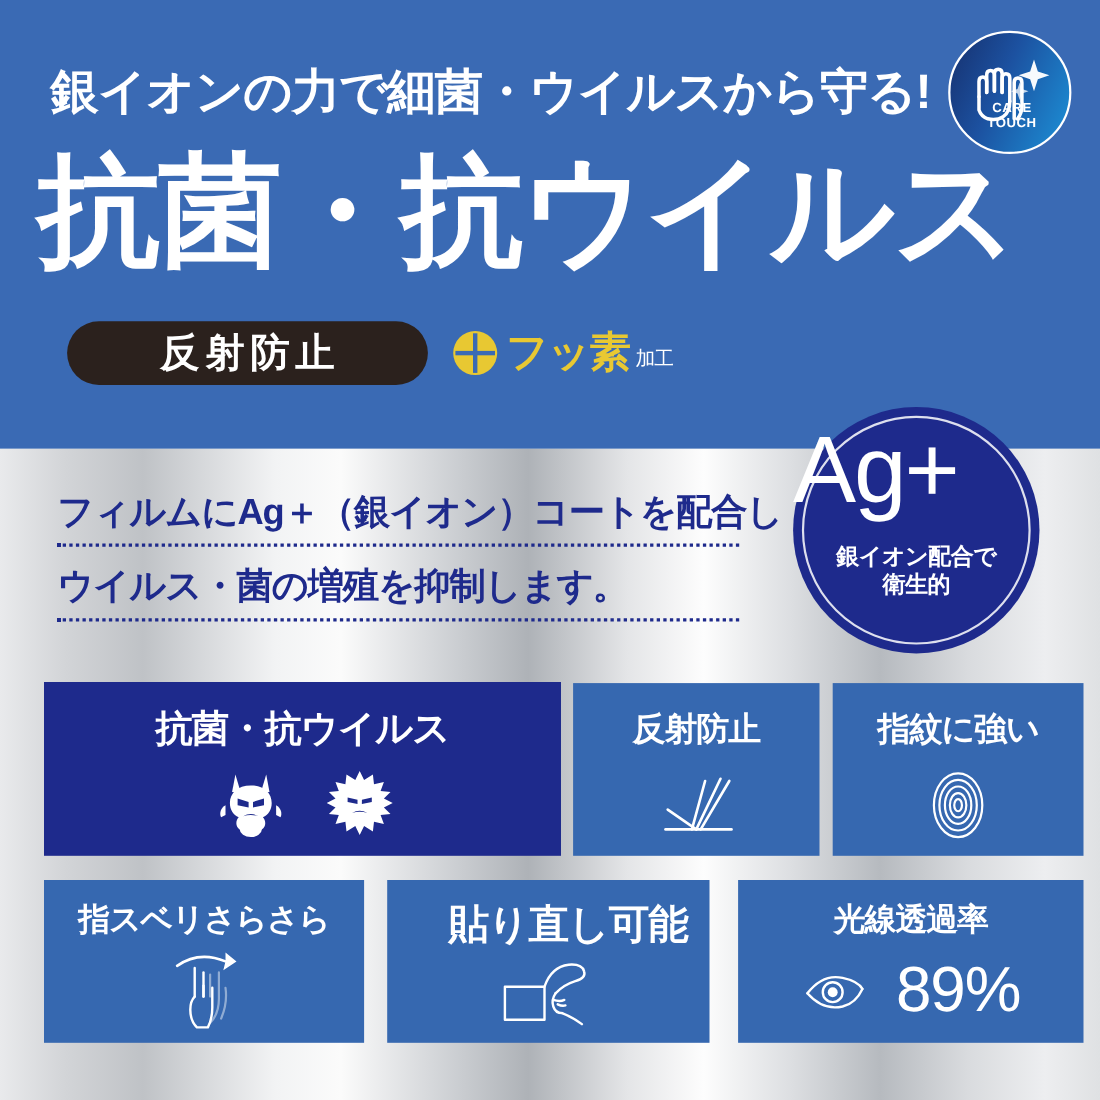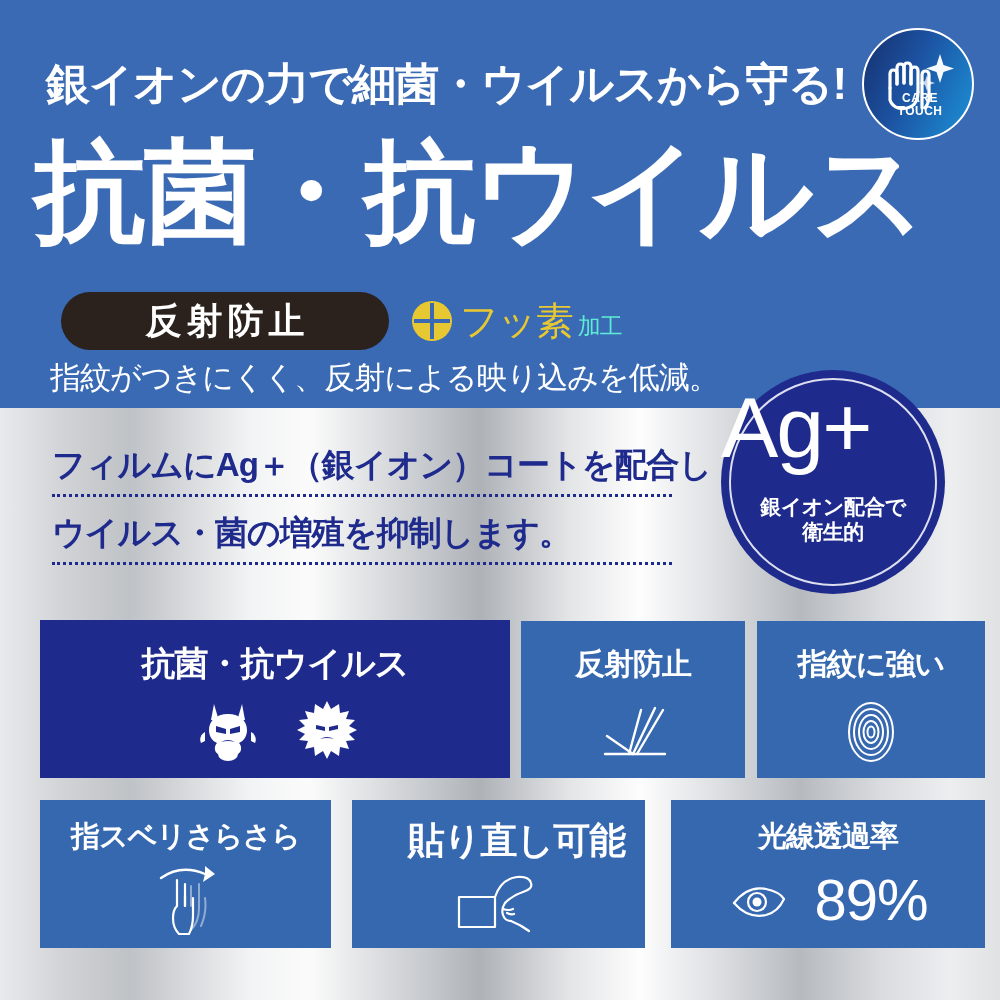--- a/index.html
+++ b/index.html
@@ -129,29 +129,29 @@
     background: #3a6ab4;
   }
   .plus-badge::before {
     left: 18px; top: 2px; width: 4px; height: 36px;
   }
   .plus-badge::after {
     left: 2px; top: 18px; width: 36px; height: 4px;
   }
   .fluorine-main {
     font-size: 38px;
-    font-weight: 400;
+    font-weight: 700;
     color: #e8c832;
     letter-spacing: -1px;
     line-height: 1;
   }
   .fluorine-sub {
-    font-size: 23px;
+    font-size: 18px;
     font-weight: 500;
-    color: #5eead4;
+    color: #ffffff;
     letter-spacing: -1px;
     line-height: 1;
     position: relative;
     top: 5px;
     margin-left: -3px;
   }
 
   .hero-sub {
     position: absolute;
     left: 50px;
@@ -351,21 +351,20 @@
     </div>
 
     <div class="pill-af">反射防止</div>
 
     <div class="fluorine">
       <span class="plus-badge"></span>
       <span class="fluorine-main">フッ素</span>
       <span class="fluorine-sub">加工</span>
     </div>
 
-    <div class="hero-sub">指紋がつきにくく、反射による映り込みを低減。</div>
   </div>
 
   <div class="body-panel"></div>
 
   <div class="copy-block">
     <div class="copy-line">フィルムにAg＋（銀イオン）コートを配合し</div>
     <div class="copy-line">ウイルス・菌の増殖を抑制します。</div>
   </div>
 
   <div class="ag-badge">

